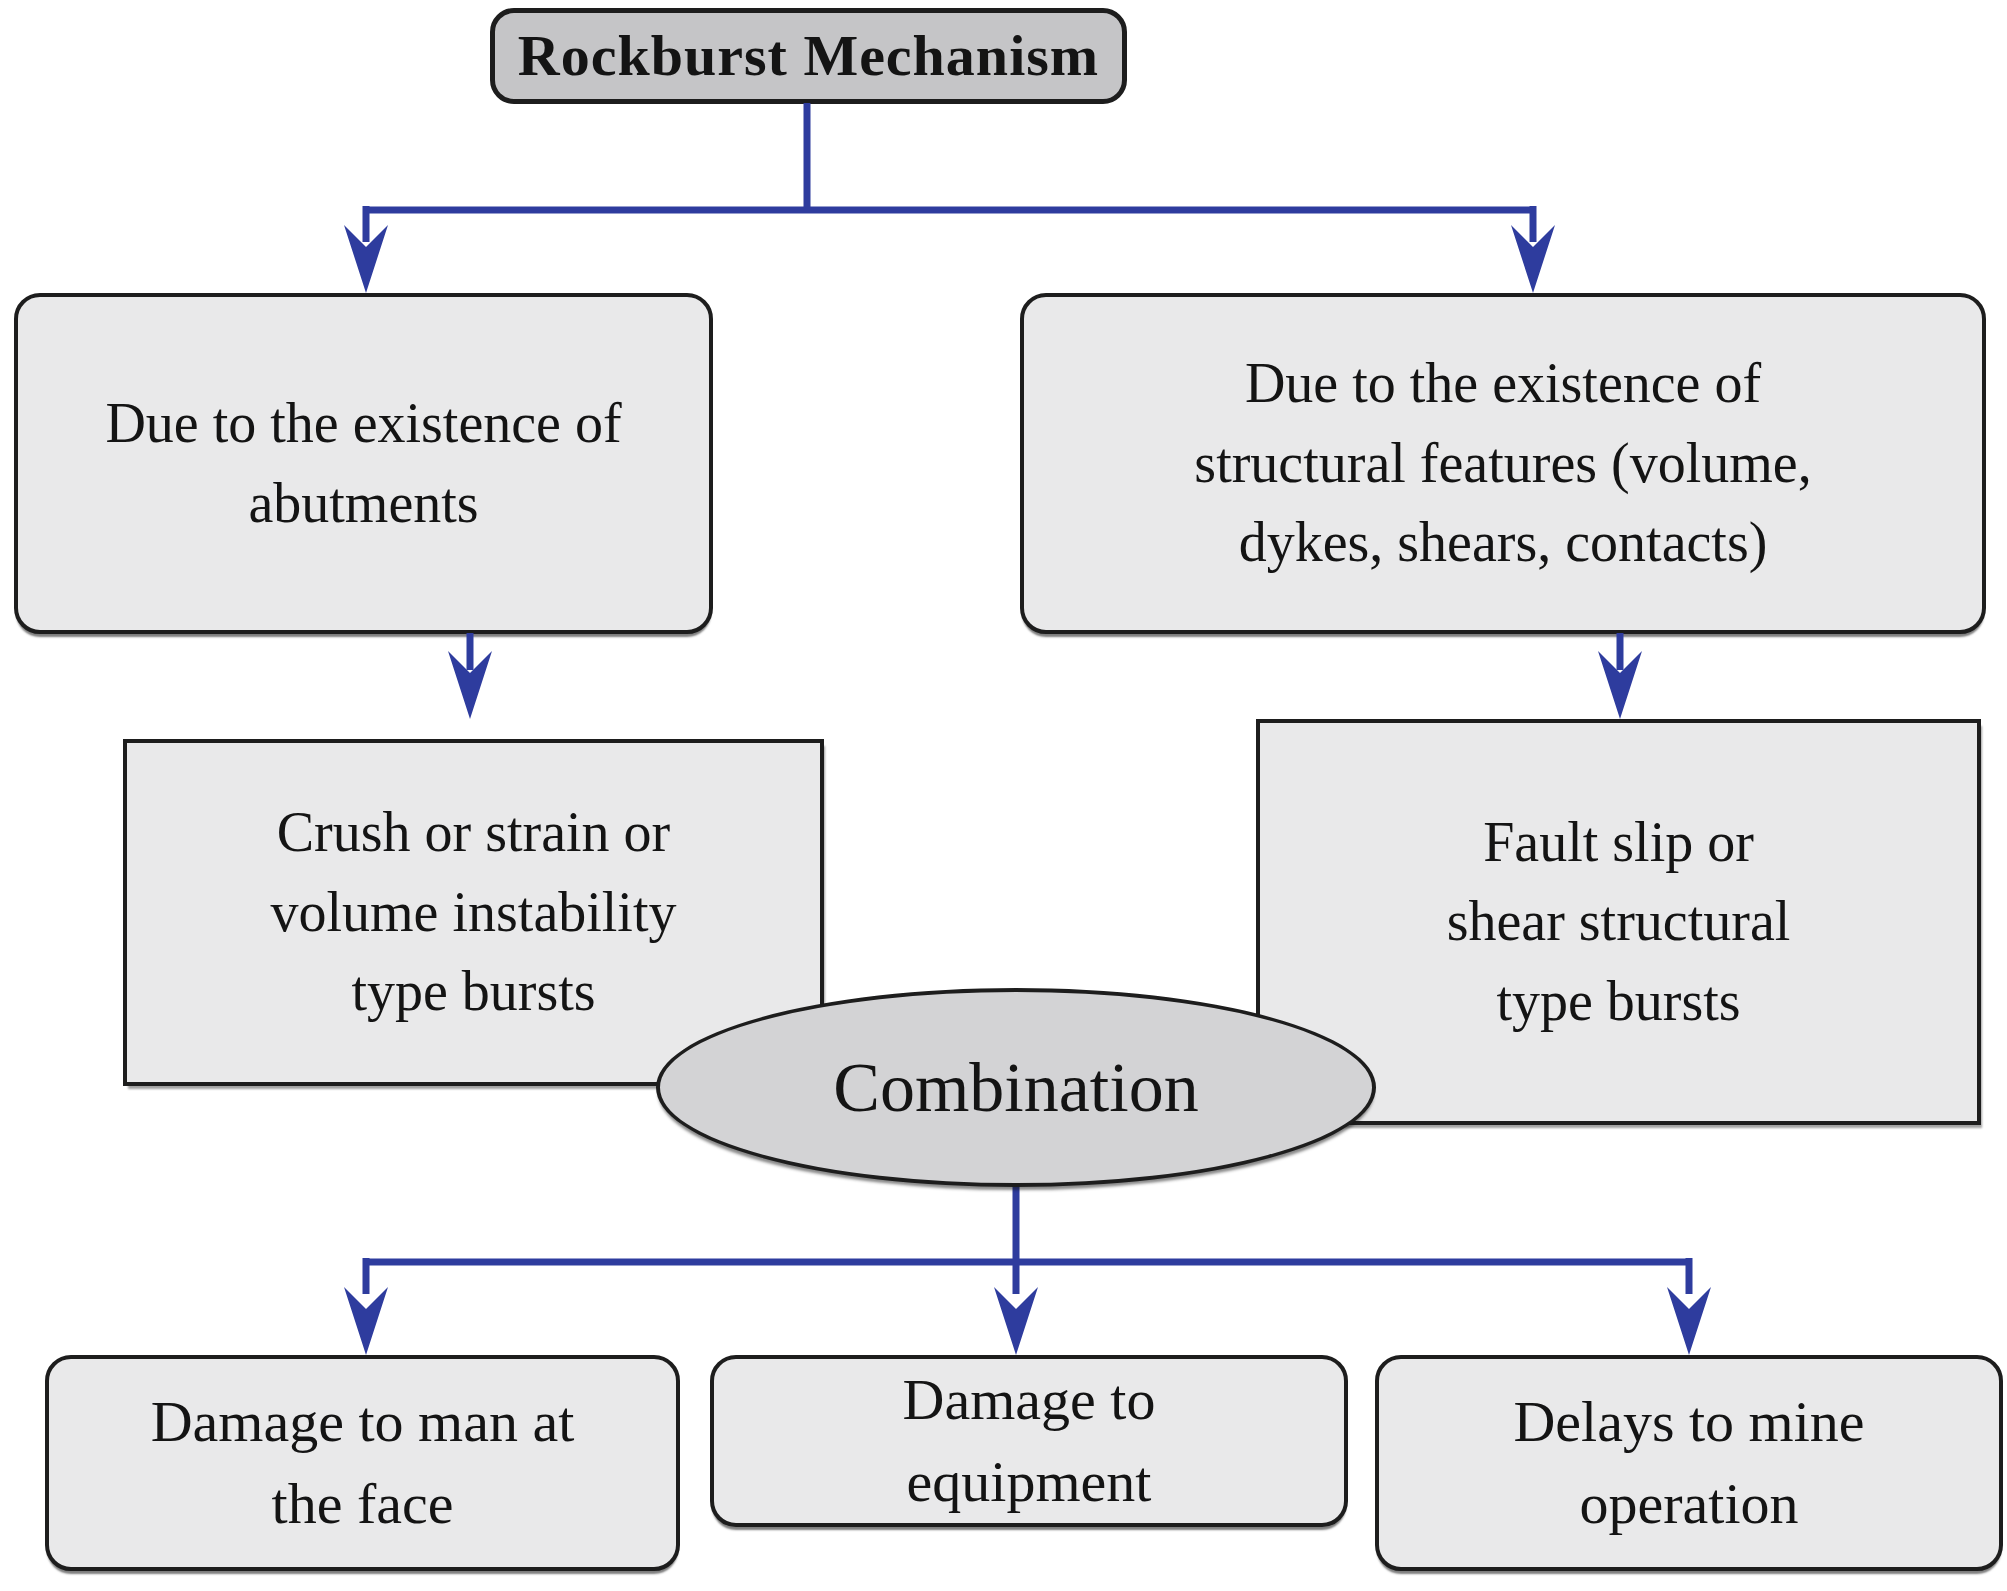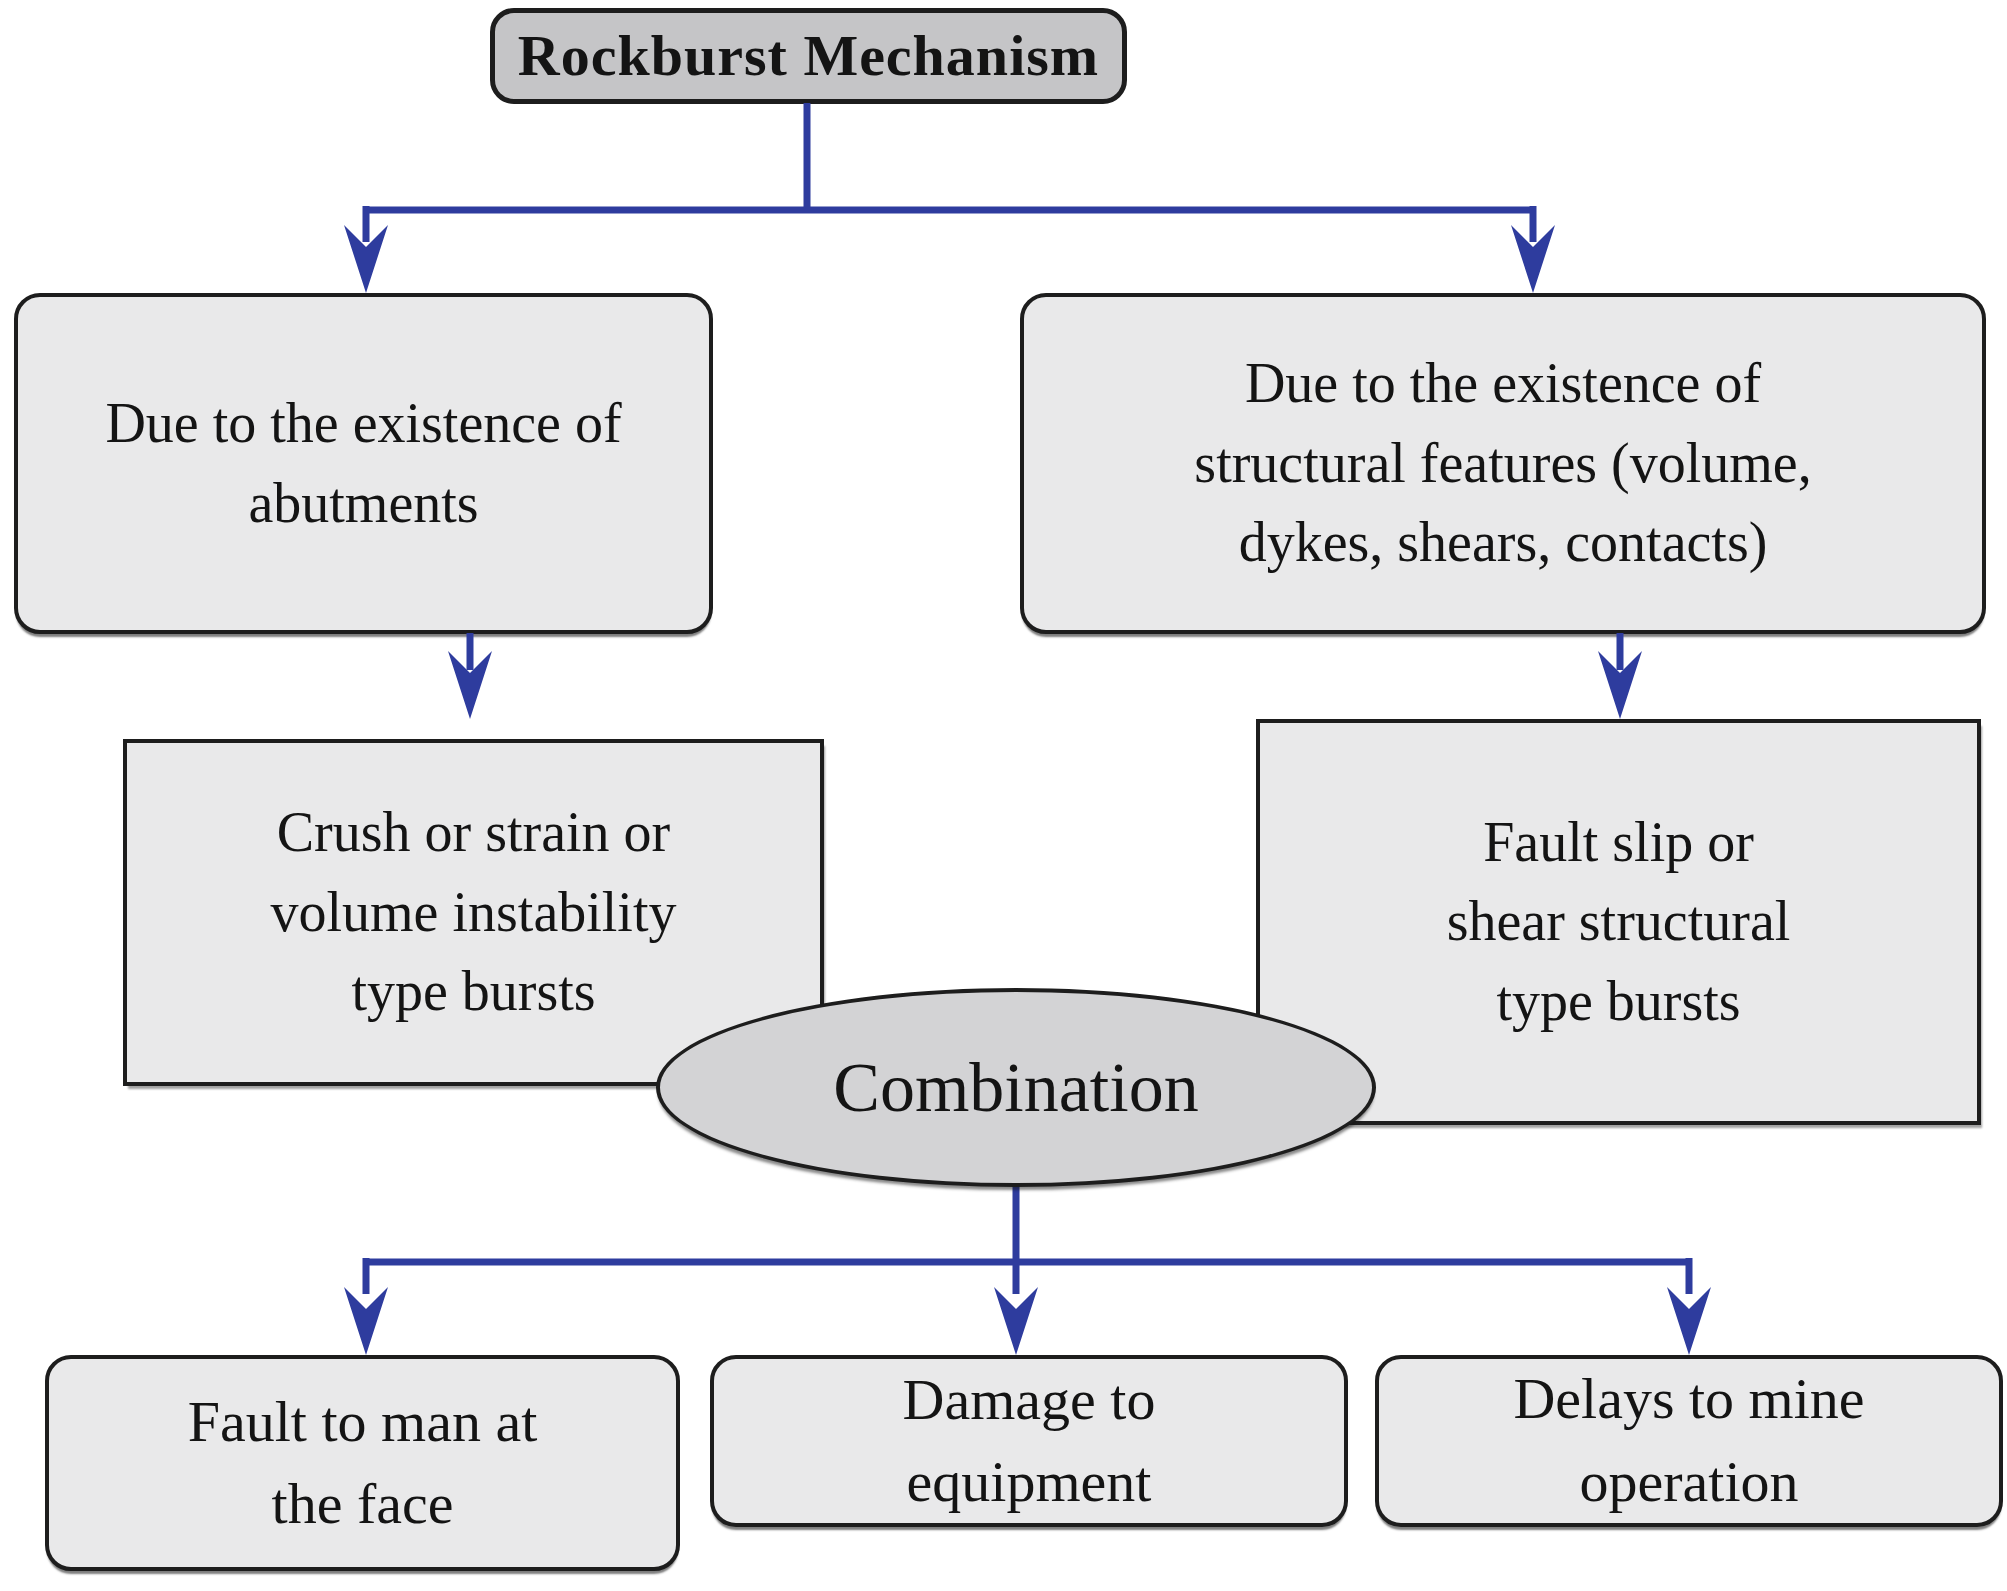--- a/index.html
+++ b/index.html
@@ -28,21 +28,21 @@
   .b-font { font-size:58px; }
 
   #n-title   { left:490px;  top:8px;    width:637px; height:96px; }
   #n-l1      { left:14px;   top:293px;  width:699px; height:341px; }
   #n-r1      { left:1020px; top:293px;  width:966px; height:341px; }
   #n-l2      { left:123px;  top:719px;  width:701px; height:347px;margin-top:20px; }
   #n-r2      { left:1256px; top:719px;  width:725px; height:406px; }
   #n-ellipse { left:656px;  top:988px;  width:720px; height:199px; }
   #n-b1      { left:45px;   top:1355px; width:635px; height:216px; }
   #n-b2      { left:710px;  top:1355px; width:638px; height:172px; }
-  #n-b3      { left:1375px; top:1355px; width:628px; height:172px;justify-content:flex-end; }
+  #n-b3      { left:1375px; top:1355px; width:628px; height:216px; }
 </style>
 </head>
 <body>
 
 <div class="stage">
 
   <svg id="connectors" width="2007" height="1591" viewBox="0 0 2007 1591">
 
     <path d="M807 103 V210 M362.5 210 H1536.5 M366 206 V242 M1533 206 V242" fill="none" stroke="#2e3c9e" stroke-width="7"></path>
     <polygon points="344,225 366,247 388,225 366,293" fill="#2e3c9e"></polygon>
@@ -82,21 +82,21 @@
     <div>Fault slip or</div>
     <div>shear structural</div>
     <div>type bursts</div>
   </div>
 
   <div id="n-ellipse" class="node ellipse-node">
     <div>Combination</div>
   </div>
 
   <div id="n-b1" class="node round b-font">
-    <div>Fault to man at</div>
+    <div>Damage to man at</div>
     <div>the face</div>
   </div>
   <div id="n-b2" class="node round b-font">
     <div>Damage to</div>
     <div>equipment</div>
   </div>
   <div id="n-b3" class="node round b-font">
     <div>Delays to mine</div>
     <div>operation</div>
   </div>

